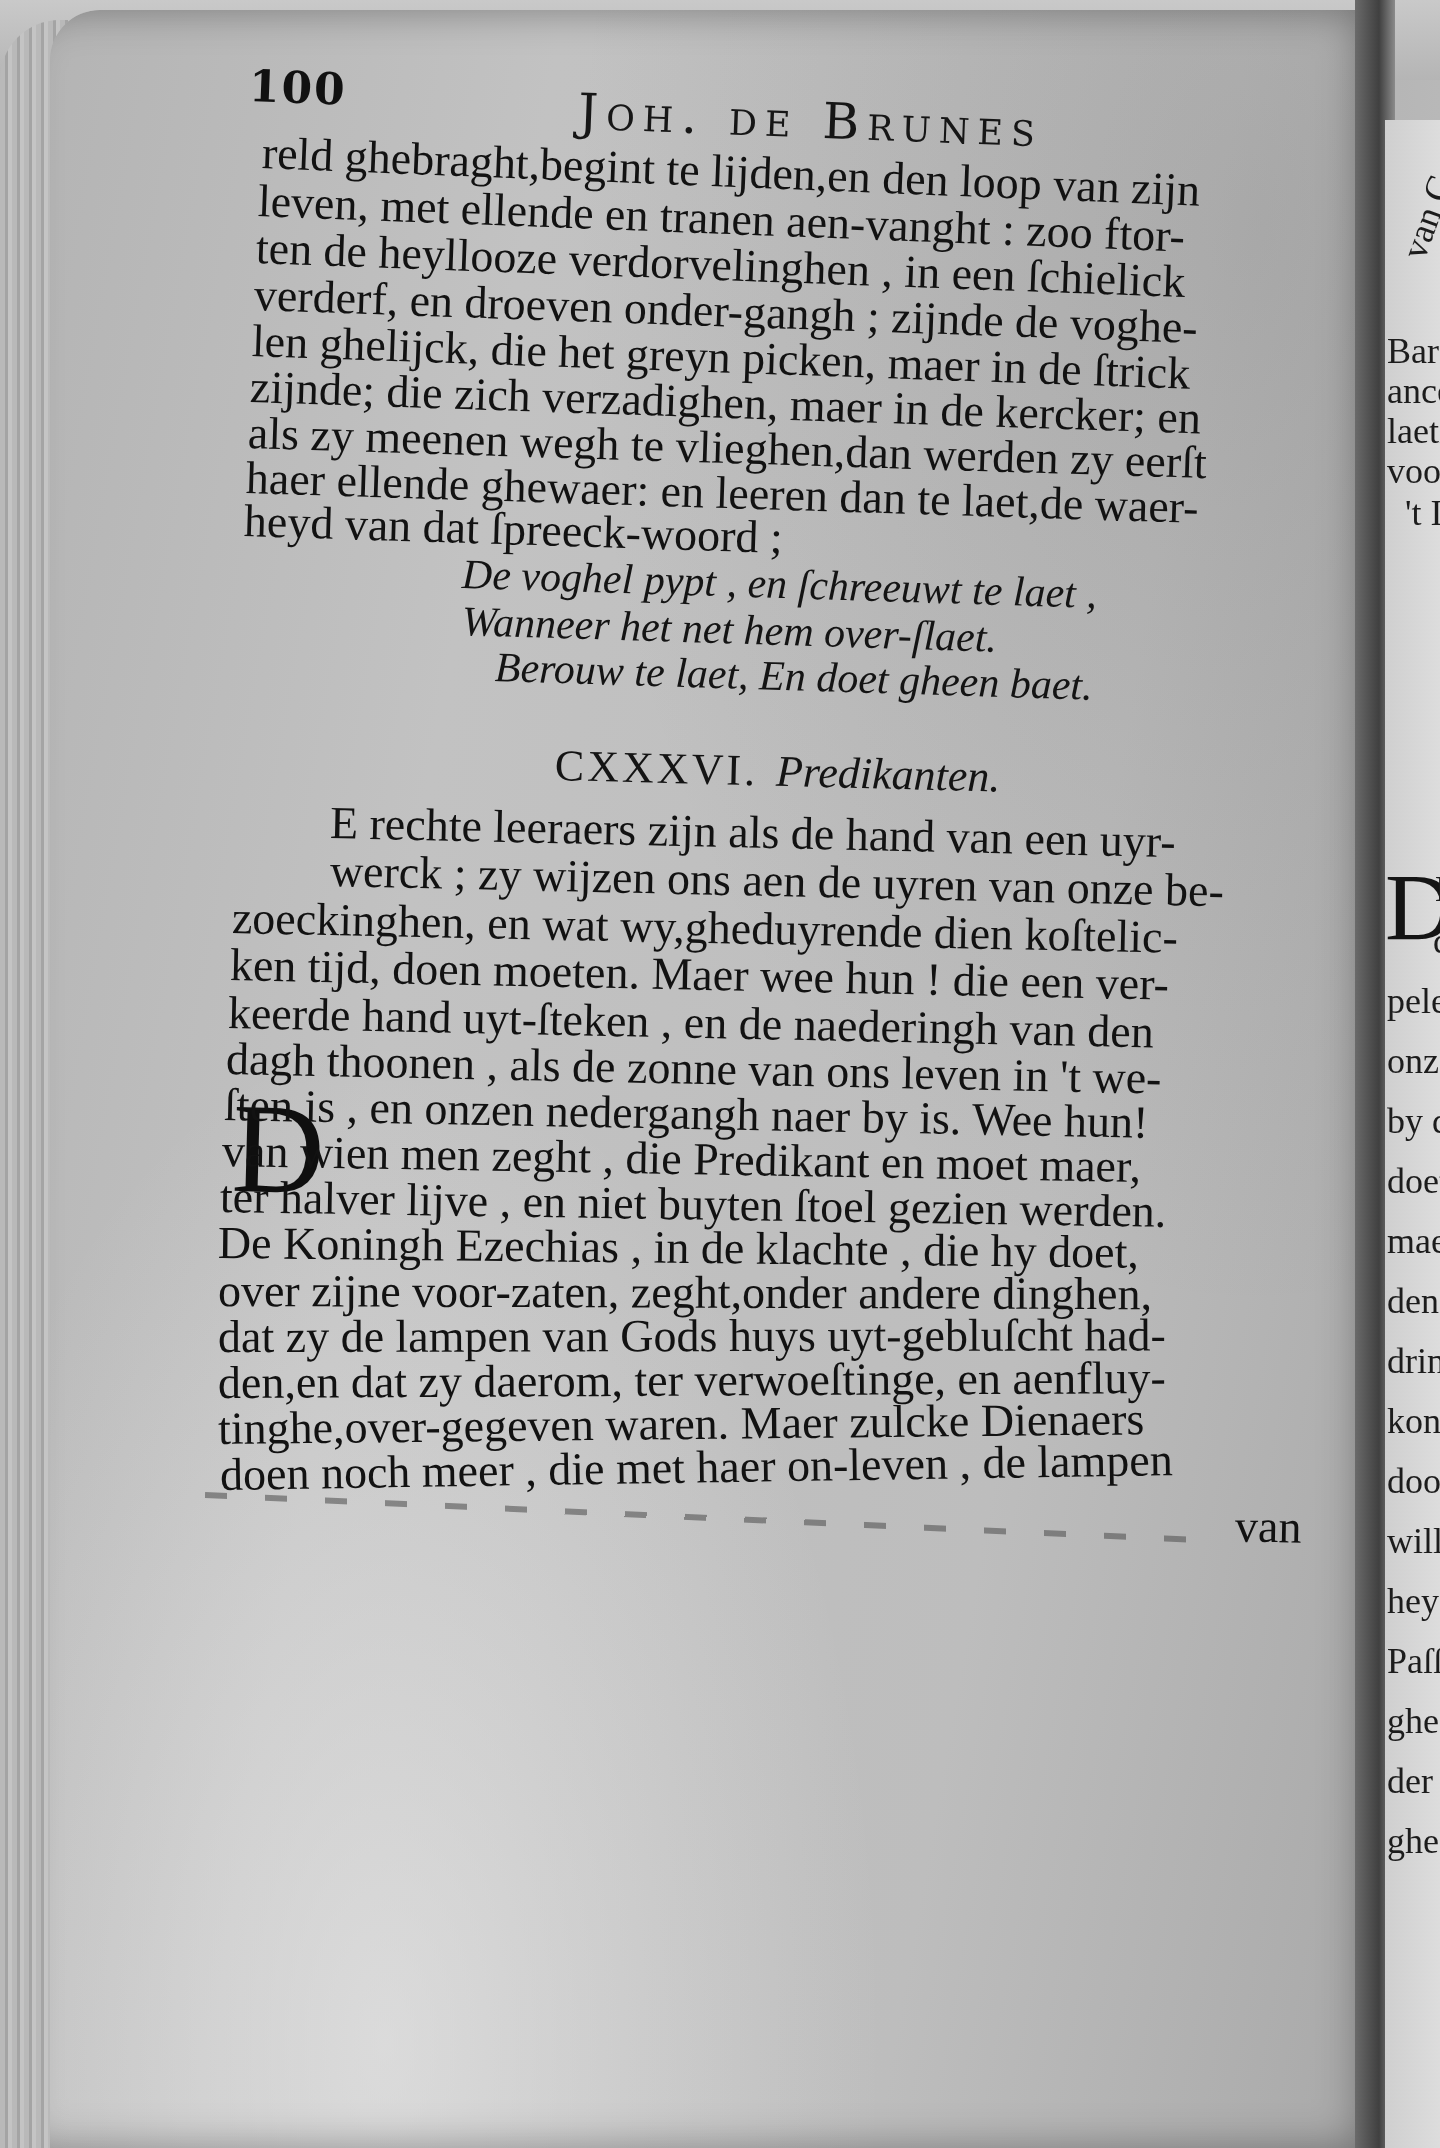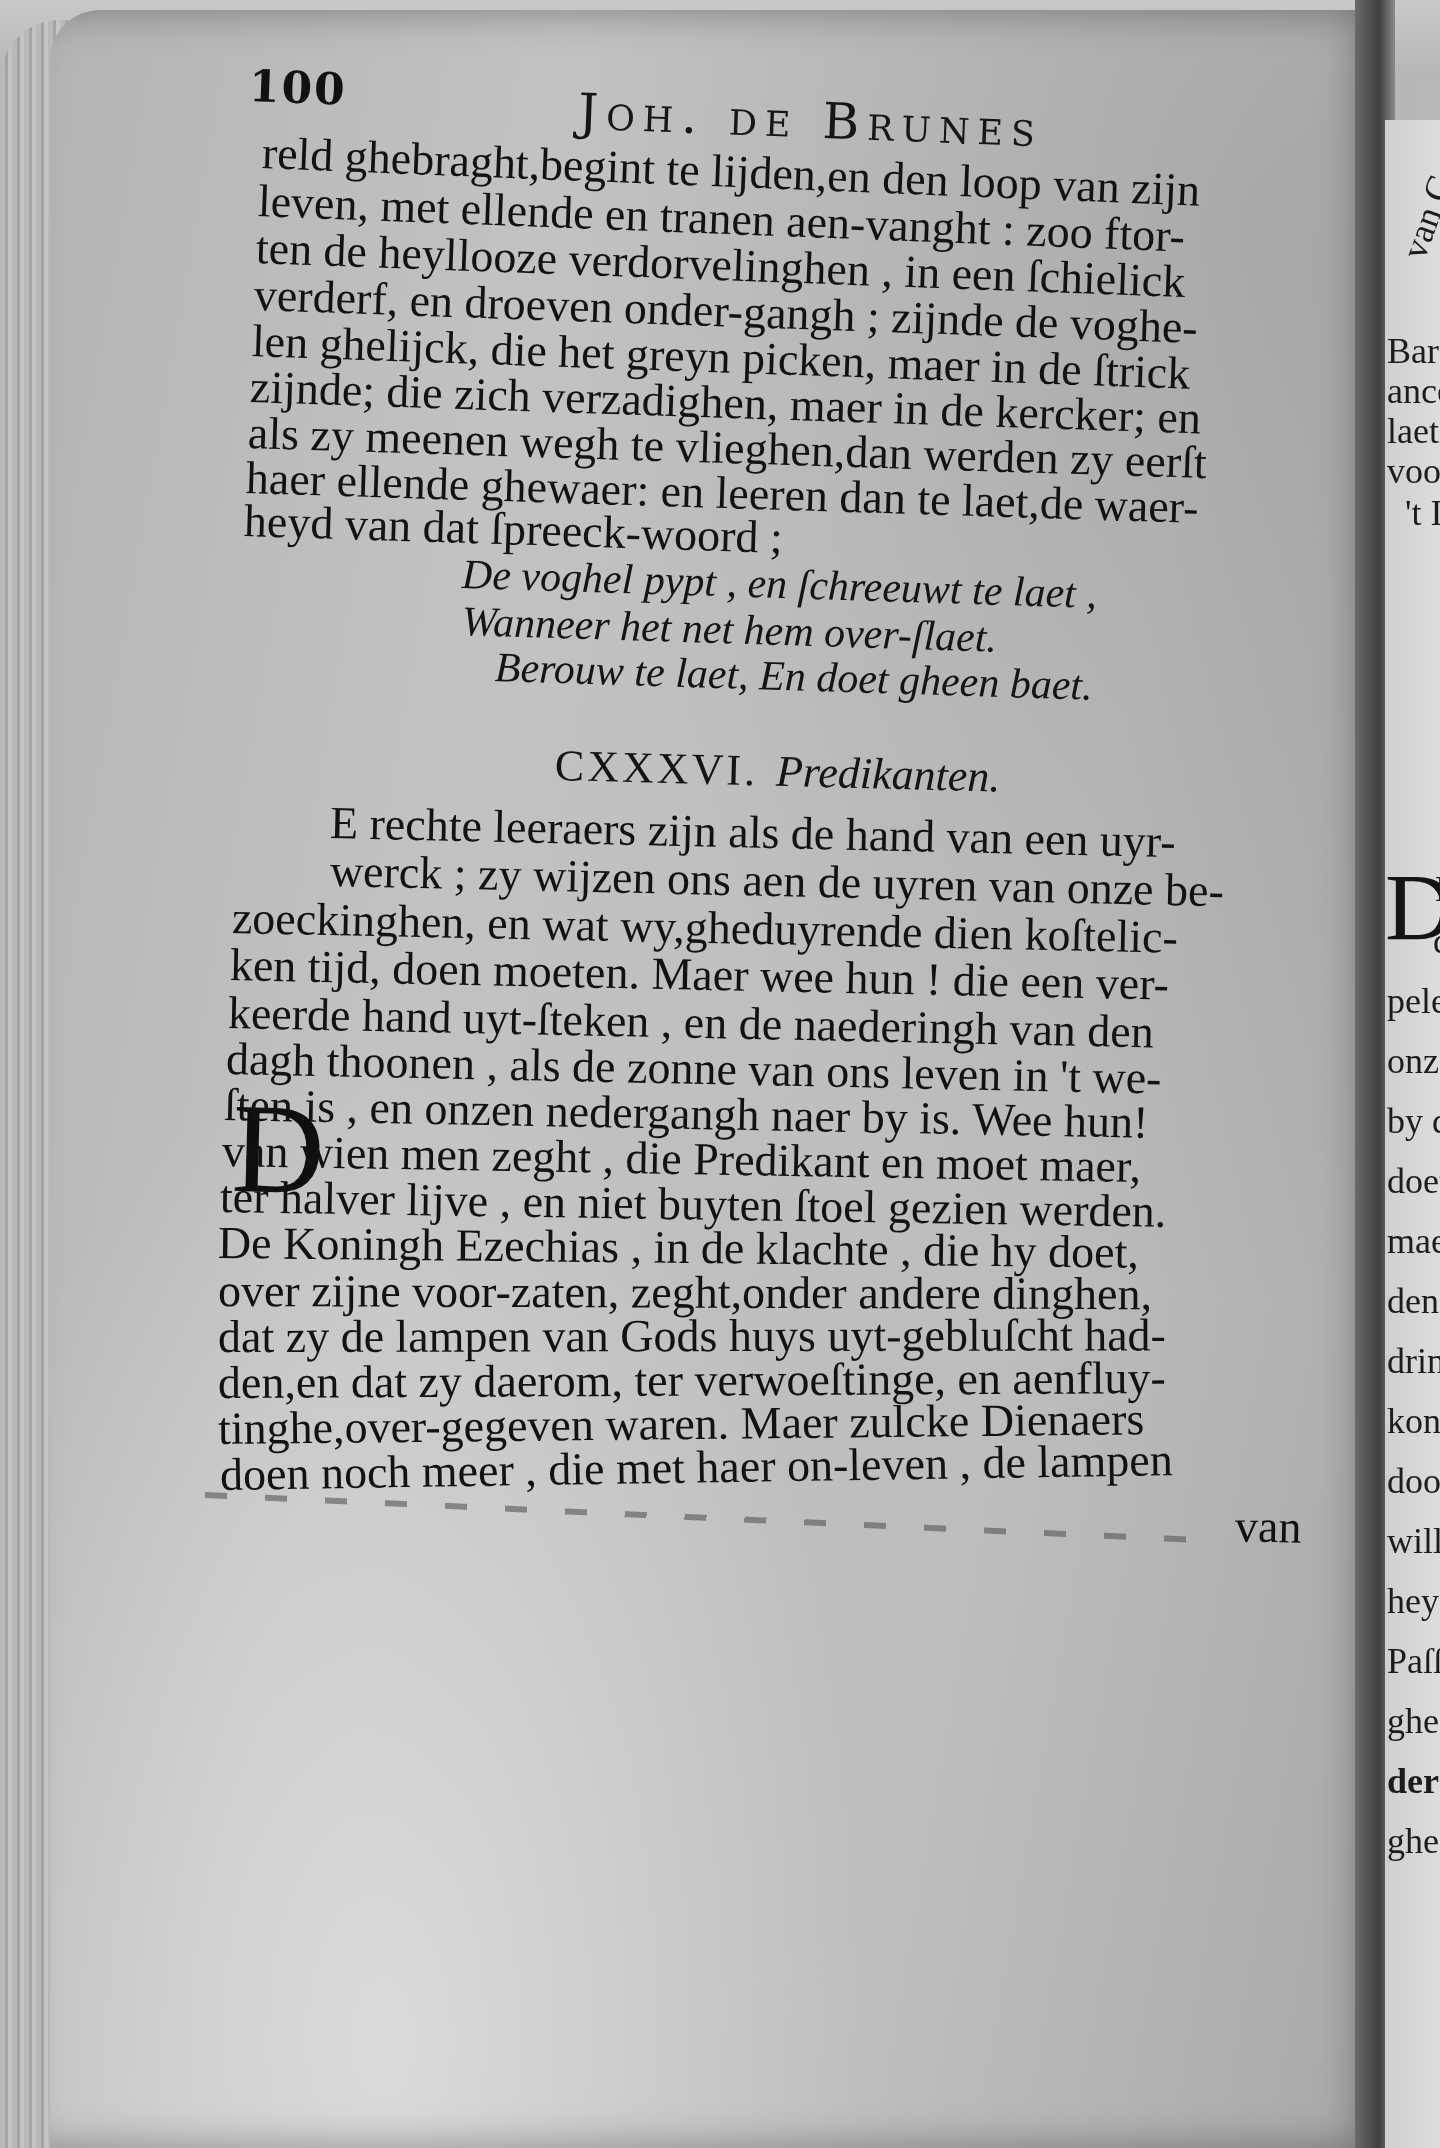--- a/index.html
+++ b/index.html
@@ -117,21 +117,21 @@
   <div class="facing-line" style="top:1040px;">doet</div>
   <div class="facing-line" style="top:1100px;">maed</div>
   <div class="facing-line" style="top:1160px;">den v</div>
   <div class="facing-line" style="top:1220px;">dring</div>
   <div class="facing-line" style="top:1280px;">konn</div>
   <div class="facing-line" style="top:1340px;">door</div>
   <div class="facing-line" style="top:1400px;">wille</div>
   <div class="facing-line" style="top:1460px;">heyd</div>
   <div class="facing-line" style="top:1520px;">Paſſa</div>
   <div class="facing-line" style="top:1580px;">ghe</div>
-  <div class="facing-line" style="top:1640px;font-weight:bold;">der</div>
+  <div class="facing-line" style="top:1640px;">der</div>
   <div class="facing-line" style="top:1700px;">ghe</div>
 </div>
 
 <div class="text-block">
   <div class="header-line">
     <span class="page-number">100</span>
     <span class="running-head">Joh. de Brunes</span>
   </div>
 
   <div class="line" style="left:262px;top:130px;transform:rotate(2.3deg);">reld ghebraght,begint te lijden,en den loop van zijn</div>

